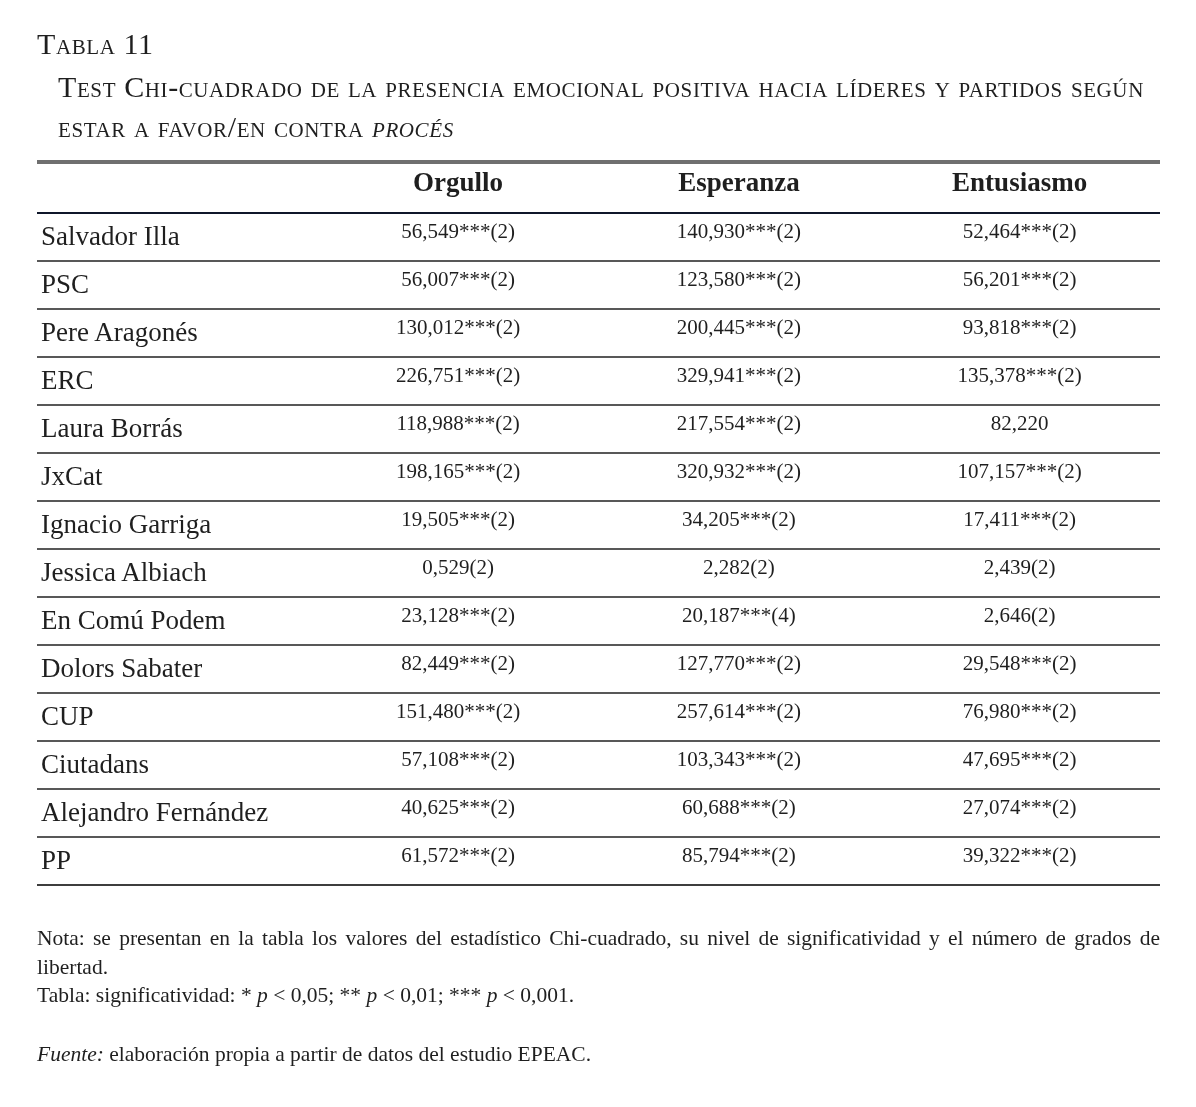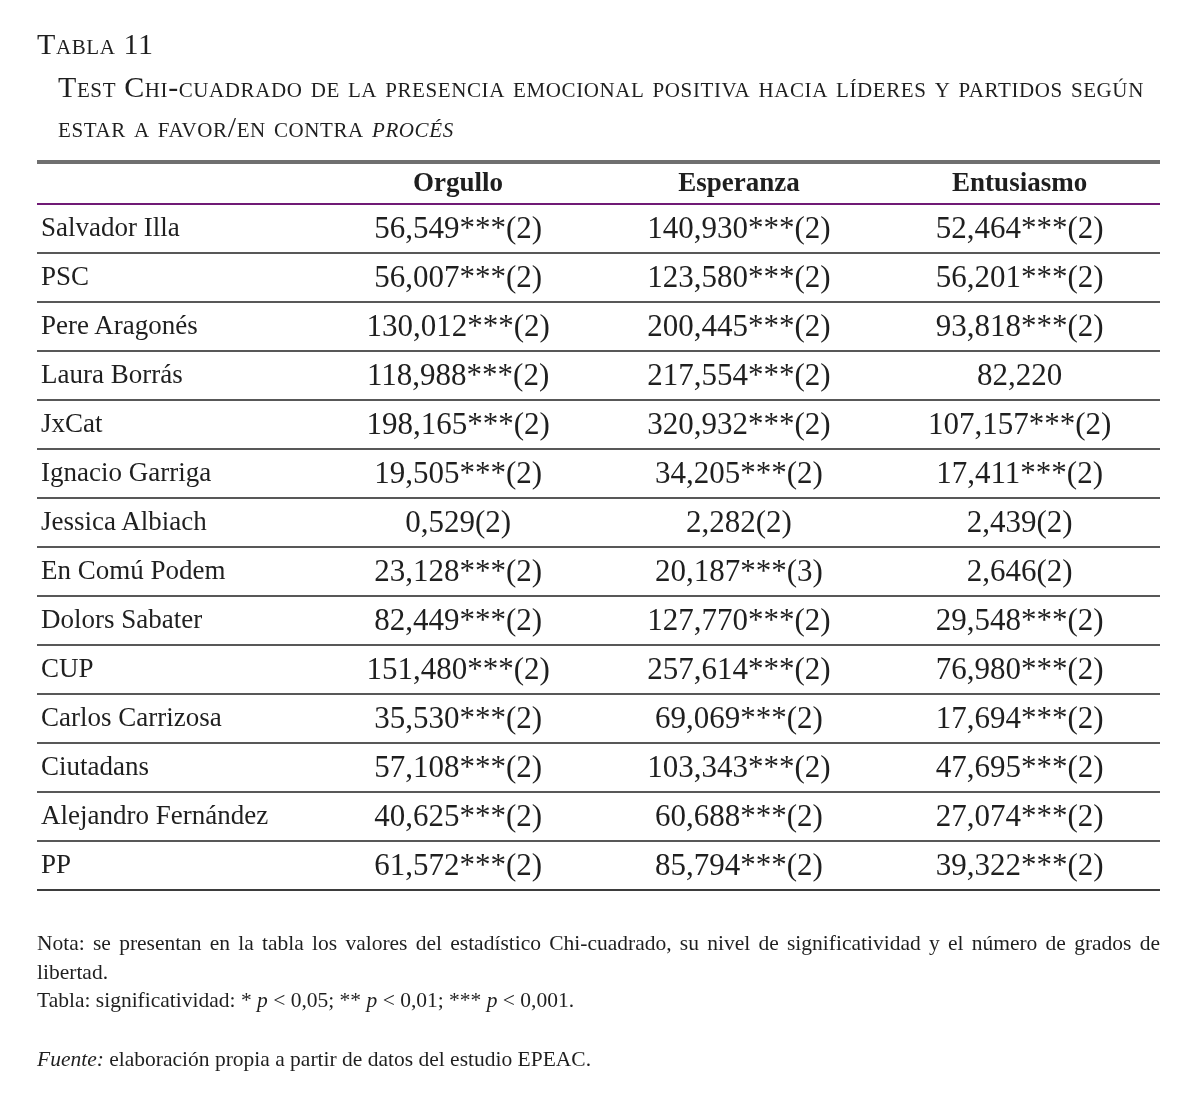--- a/index.html
+++ b/index.html
@@ -41,39 +41,39 @@
     width: 1123px;
     border-collapse: collapse;
     table-layout: fixed;
     margin-top: 13px;
     border-top: 4px solid #6f6f6f;
     border-bottom: 2.5px solid #3d3d3d;
   }
   table.stats-table thead th {
     font-size: 27px;
     font-weight: bold;
-    padding: 3px 2px 5px;
-    border-bottom: 2px solid #701a75;
+    padding: 3px 2px 14px;
+    border-bottom: 2px solid #0f172a;
     text-align: center;
   }
   table.stats-table thead th.name-col { text-align: left; }
   table.stats-table tbody tr {
     border-bottom: 2px solid #585858;
   }
   table.stats-table tbody tr:last-child { border-bottom: none; }
   table.stats-table tbody th.name-col {
     text-align: left;
     font-weight: normal;
     font-size: 27px;
     padding: 5px 2px 6px 4px;
   }
   table.stats-table td.val-col {
     text-align: center;
-    font-size: 31px;
-    padding: 5px 2px 6px;
+    font-size: 21px;
+    padding: 5px 2px 16px;
   }
   .name-col { width: 25%; }
   .val-col  { width: 25%; }
 
   .notes {
     margin-top: 38px;
     max-width: 1123px;
     font-size: 21.5px;
     line-height: 1.34;
   }
@@ -115,20 +115,26 @@
           <td class="val-col">123,580***(2)</td>
           <td class="val-col">56,201***(2)</td>
         </tr>
         <tr>
           <th class="name-col" scope="row">Pere Aragonés</th>
           <td class="val-col">130,012***(2)</td>
           <td class="val-col">200,445***(2)</td>
           <td class="val-col">93,818***(2)</td>
         </tr>
         <tr>
+          <th class="name-col" scope="row">ERC</th>
+          <td class="val-col">226,751***(2)</td>
+          <td class="val-col">329,941***(2)</td>
+          <td class="val-col">135,378***(2)</td>
+        </tr>
+        <tr>
           <th class="name-col" scope="row">Laura Borrás</th>
           <td class="val-col">118,988***(2)</td>
           <td class="val-col">217,554***(2)</td>
           <td class="val-col">82,220</td>
         </tr>
         <tr>
           <th class="name-col" scope="row">JxCat</th>
           <td class="val-col">198,165***(2)</td>
           <td class="val-col">320,932***(2)</td>
           <td class="val-col">107,157***(2)</td>
@@ -141,42 +147,36 @@
         </tr>
         <tr>
           <th class="name-col" scope="row">Jessica Albiach</th>
           <td class="val-col">0,529(2)</td>
           <td class="val-col">2,282(2)</td>
           <td class="val-col">2,439(2)</td>
         </tr>
         <tr>
           <th class="name-col" scope="row">En Comú Podem</th>
           <td class="val-col">23,128***(2)</td>
-          <td class="val-col">20,187***(3)</td>
+          <td class="val-col">20,187***(4)</td>
           <td class="val-col">2,646(2)</td>
         </tr>
         <tr>
           <th class="name-col" scope="row">Dolors Sabater</th>
           <td class="val-col">82,449***(2)</td>
           <td class="val-col">127,770***(2)</td>
           <td class="val-col">29,548***(2)</td>
         </tr>
         <tr>
           <th class="name-col" scope="row">CUP</th>
           <td class="val-col">151,480***(2)</td>
           <td class="val-col">257,614***(2)</td>
           <td class="val-col">76,980***(2)</td>
         </tr>
         <tr>
-          <th class="name-col" scope="row">Carlos Carrizosa</th>
-          <td class="val-col">35,530***(2)</td>
-          <td class="val-col">69,069***(2)</td>
-          <td class="val-col">17,694***(2)</td>
-        </tr>
-        <tr>
           <th class="name-col" scope="row">Ciutadans</th>
           <td class="val-col">57,108***(2)</td>
           <td class="val-col">103,343***(2)</td>
           <td class="val-col">47,695***(2)</td>
         </tr>
         <tr>
           <th class="name-col" scope="row">Alejandro Fernández</th>
           <td class="val-col">40,625***(2)</td>
           <td class="val-col">60,688***(2)</td>
           <td class="val-col">27,074***(2)</td>

